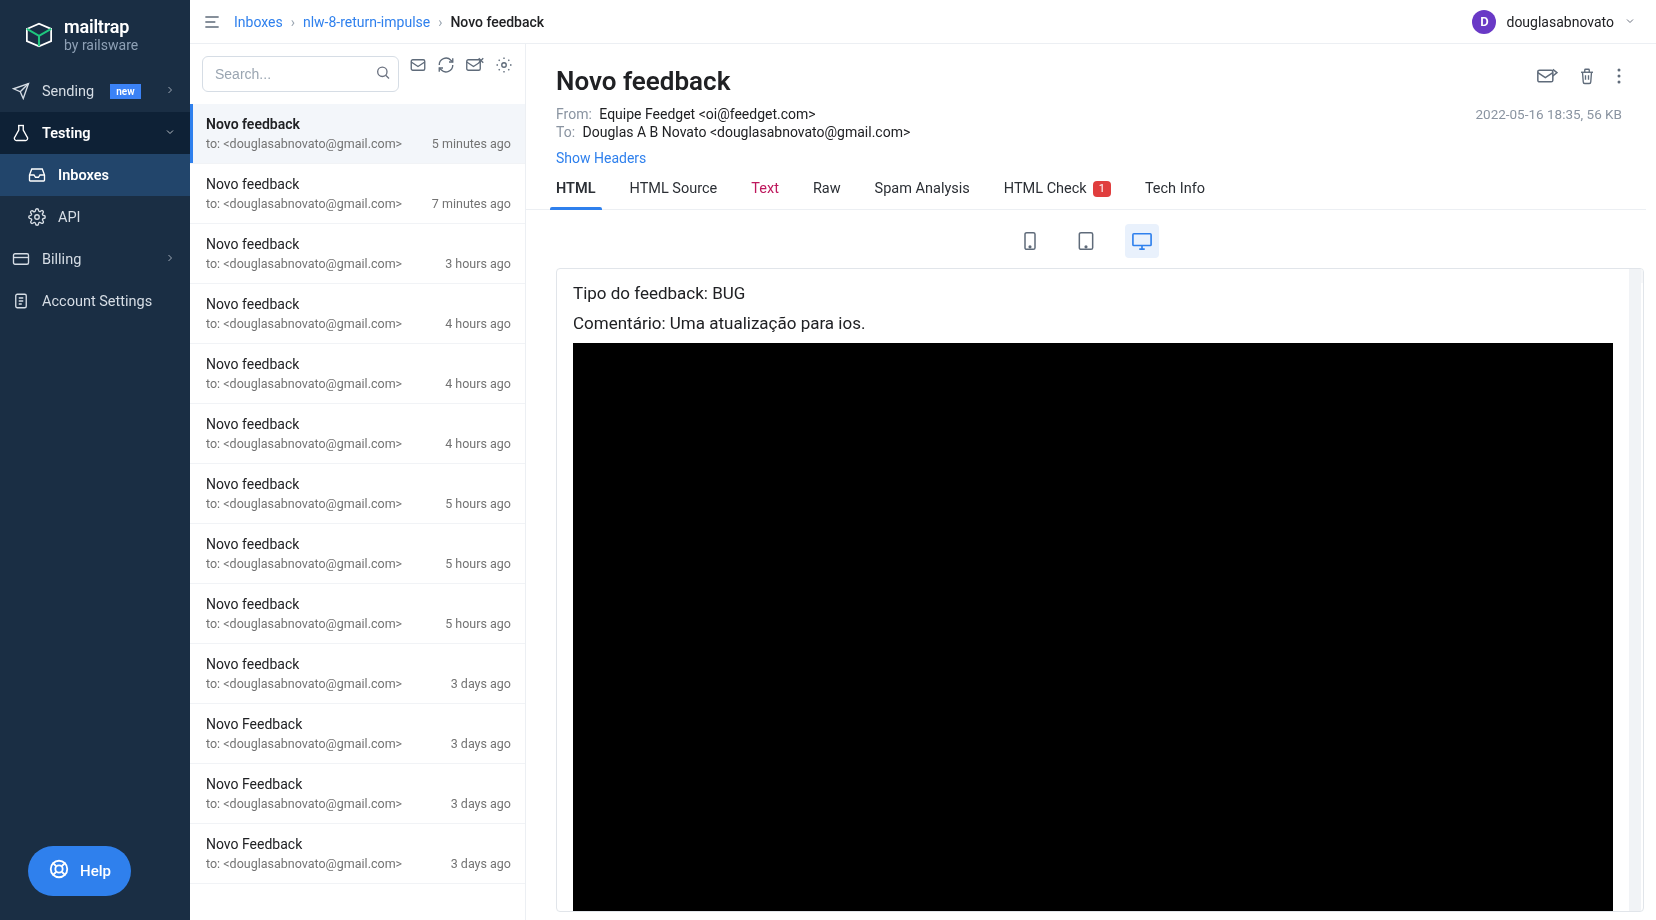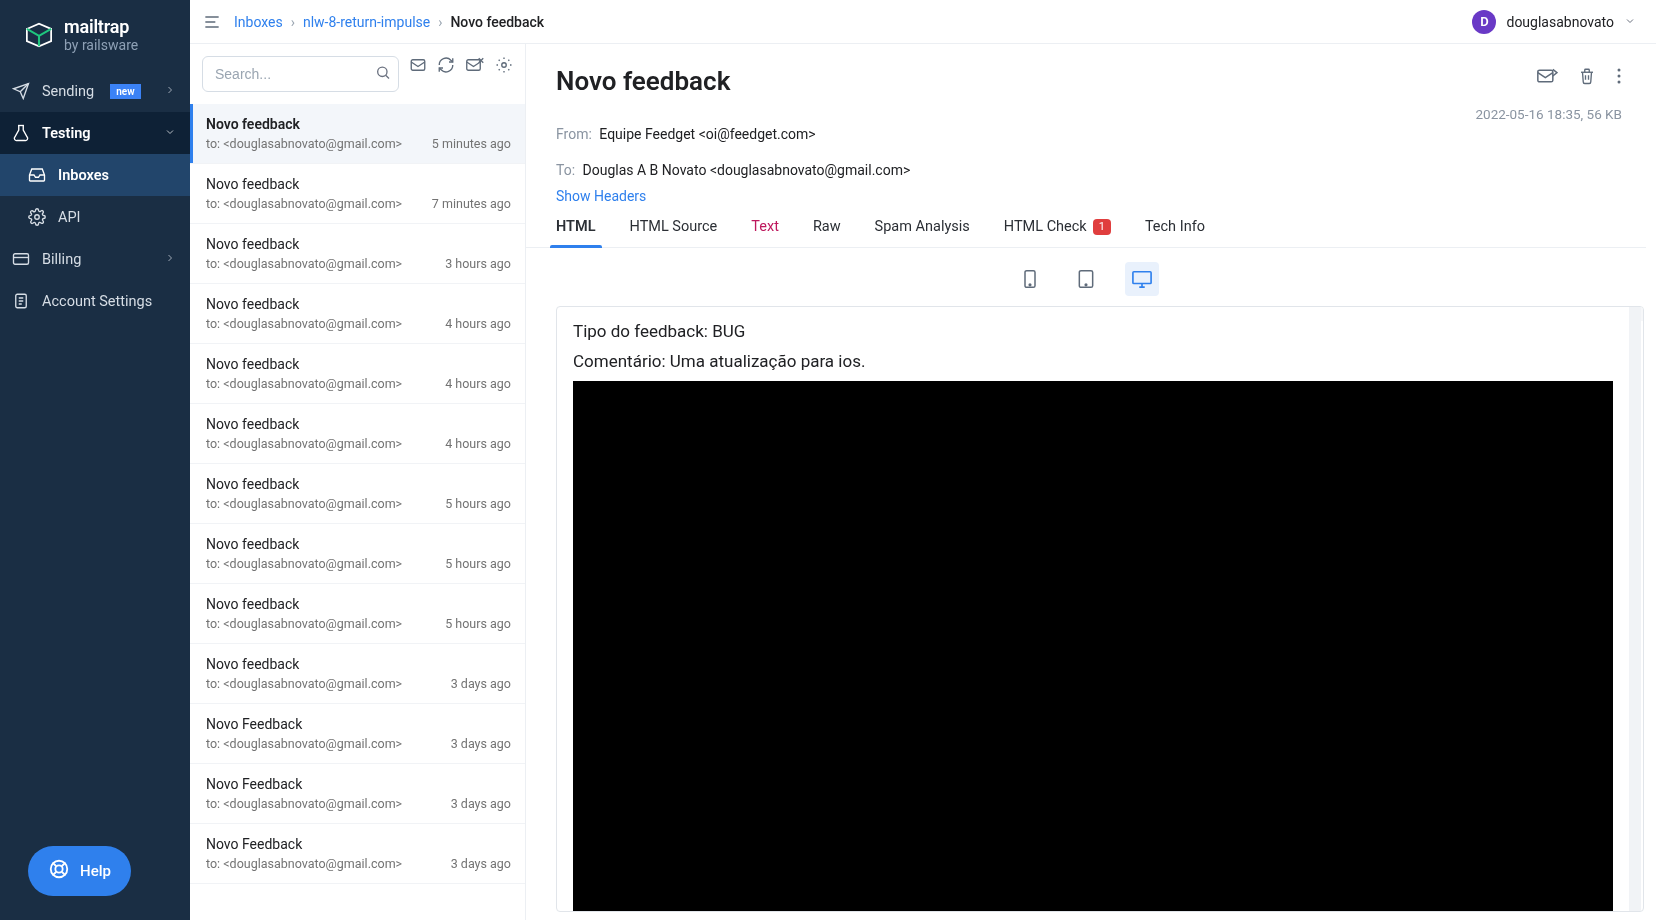--- a/index.html
+++ b/index.html
@@ -271,21 +271,21 @@
     display: flex;
     align-items: center;
     gap: 20px;
     color: #5f6b7a;
   }
   .header-actions .act { cursor: pointer; display:flex; }
   .meta-block {
     padding: 4px 24px 0 30px;
     font-size: 14px;
   }
-  .meta-line { margin-bottom: 2px; margin-top: 20px; }
+  .meta-line { margin-bottom: 2px; }
   .meta-label { color: #8a94a1; margin-right: 4px; }
   .meta-value { color: #202124; }
   .meta-right {
     margin-left: auto;
     color: #8a94a1;
     font-size: 13.5px;
   }
   .meta-top {
     display: flex;
     align-items: flex-start;

